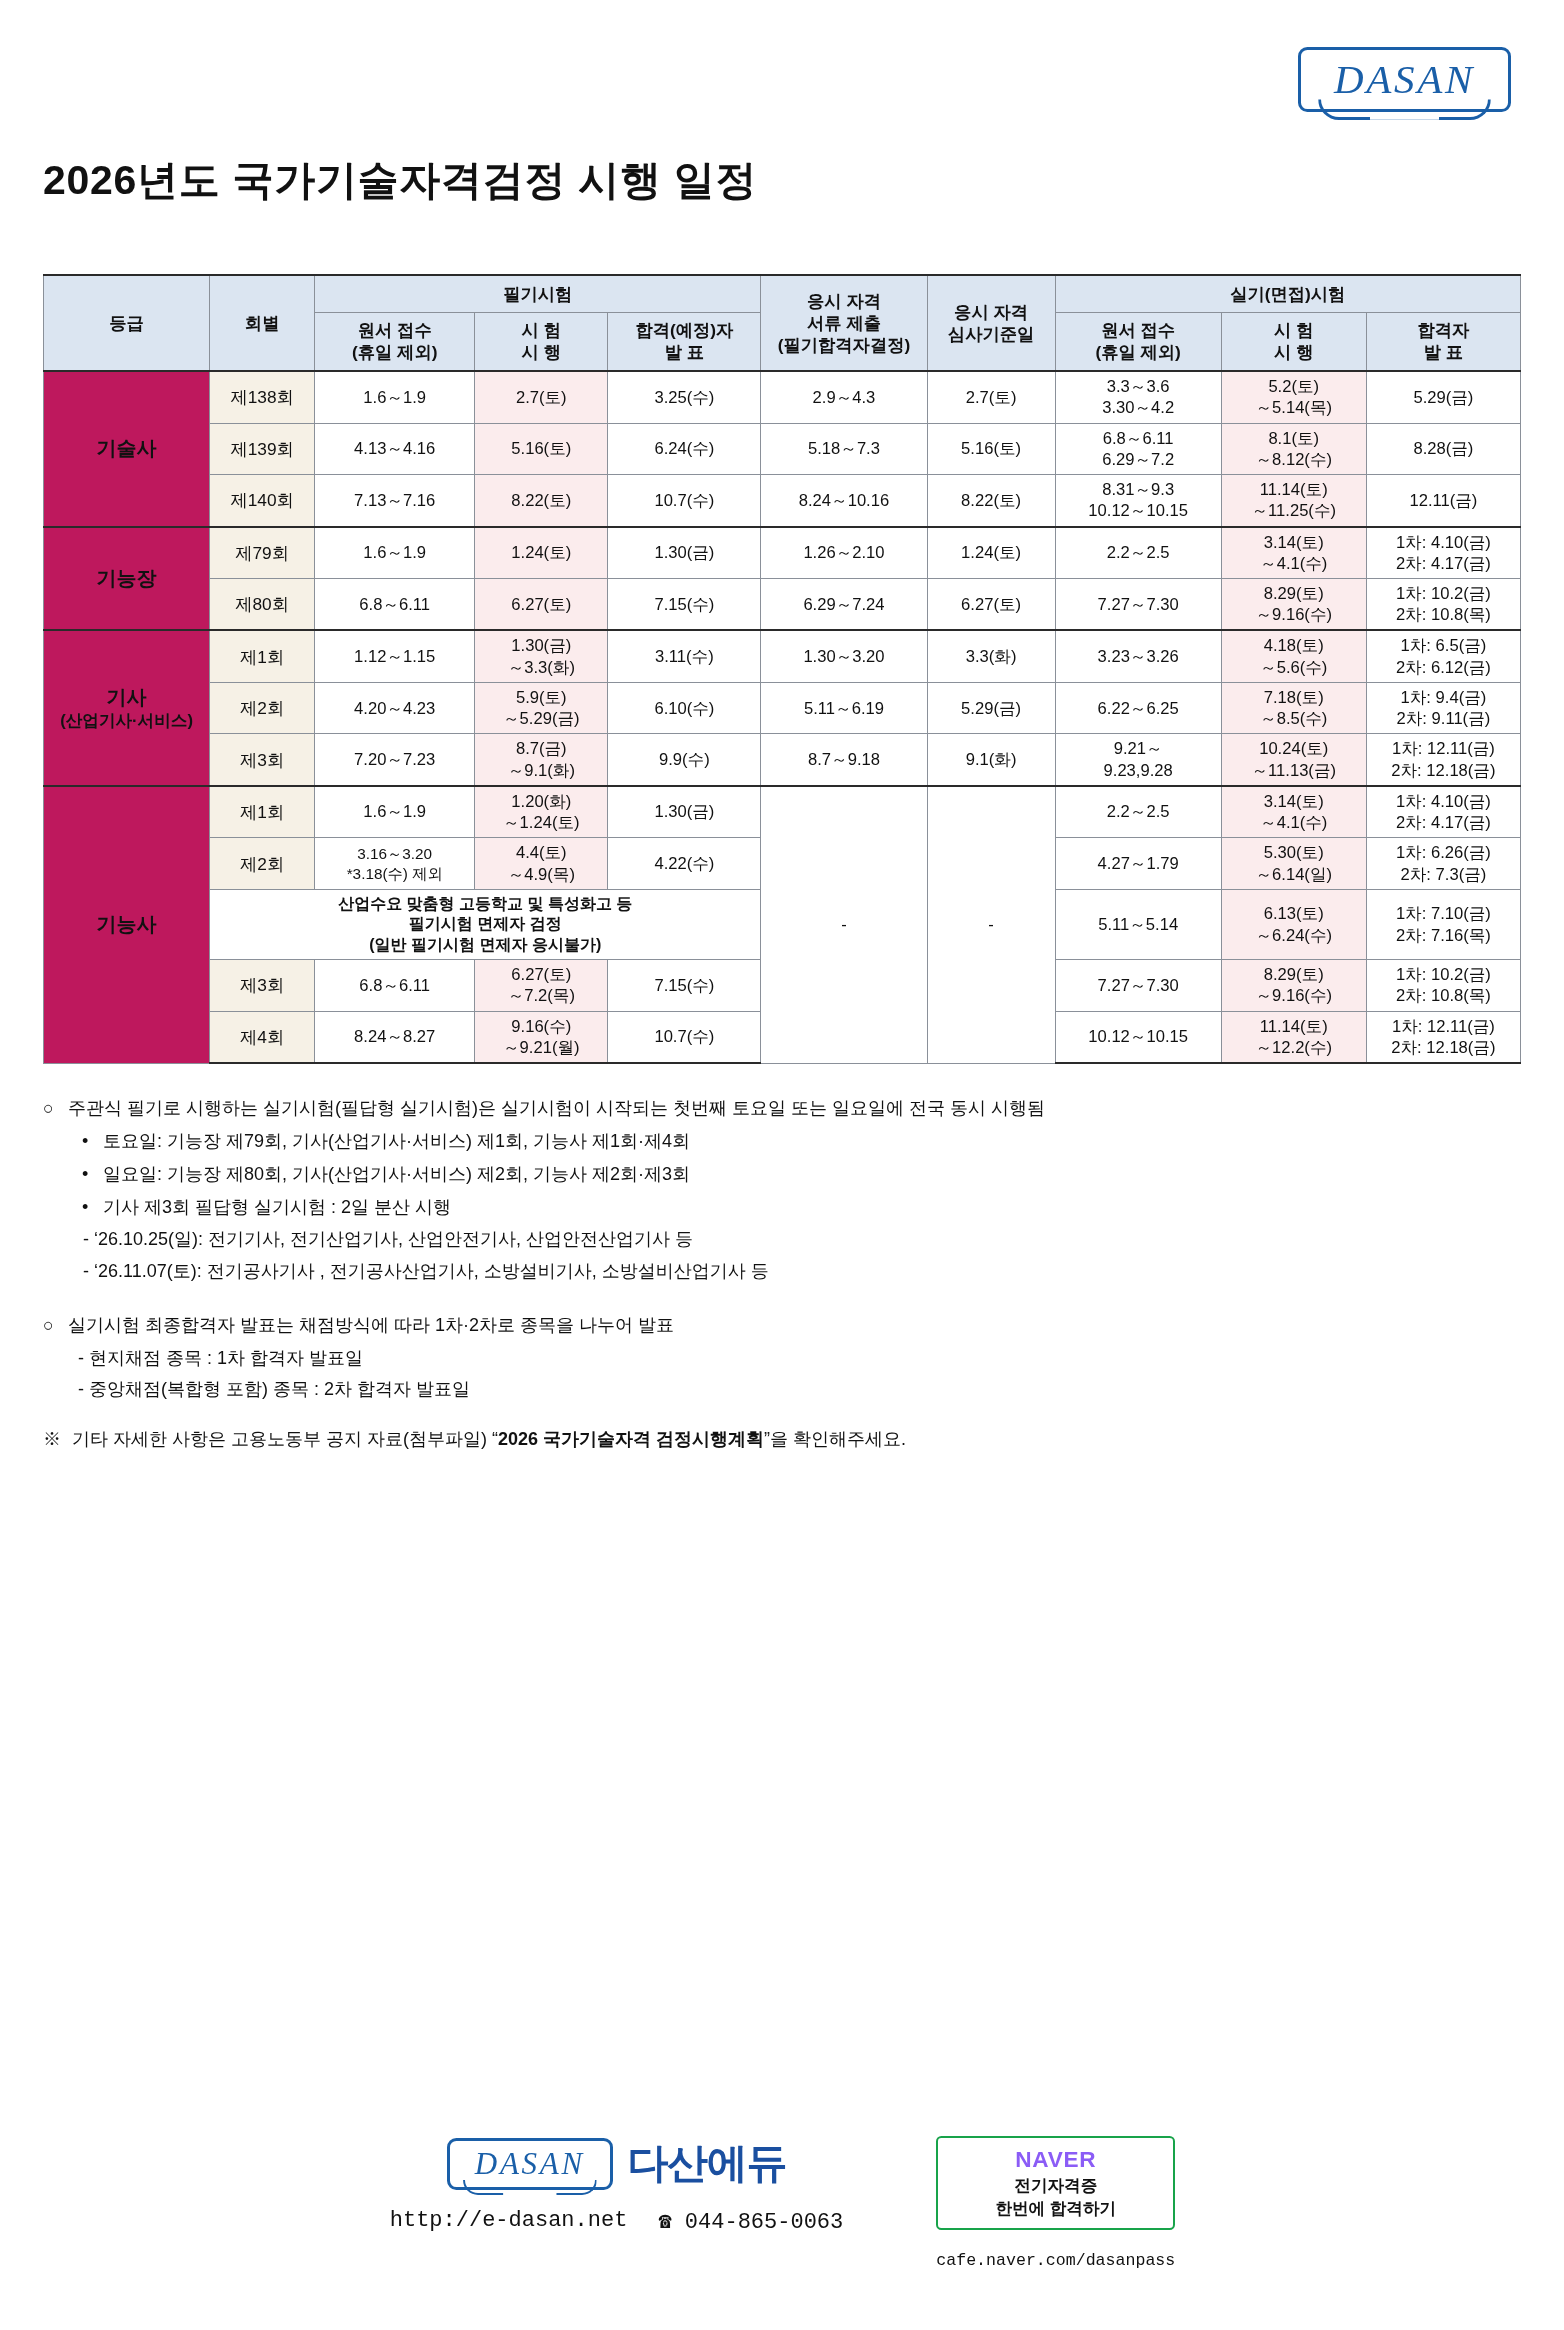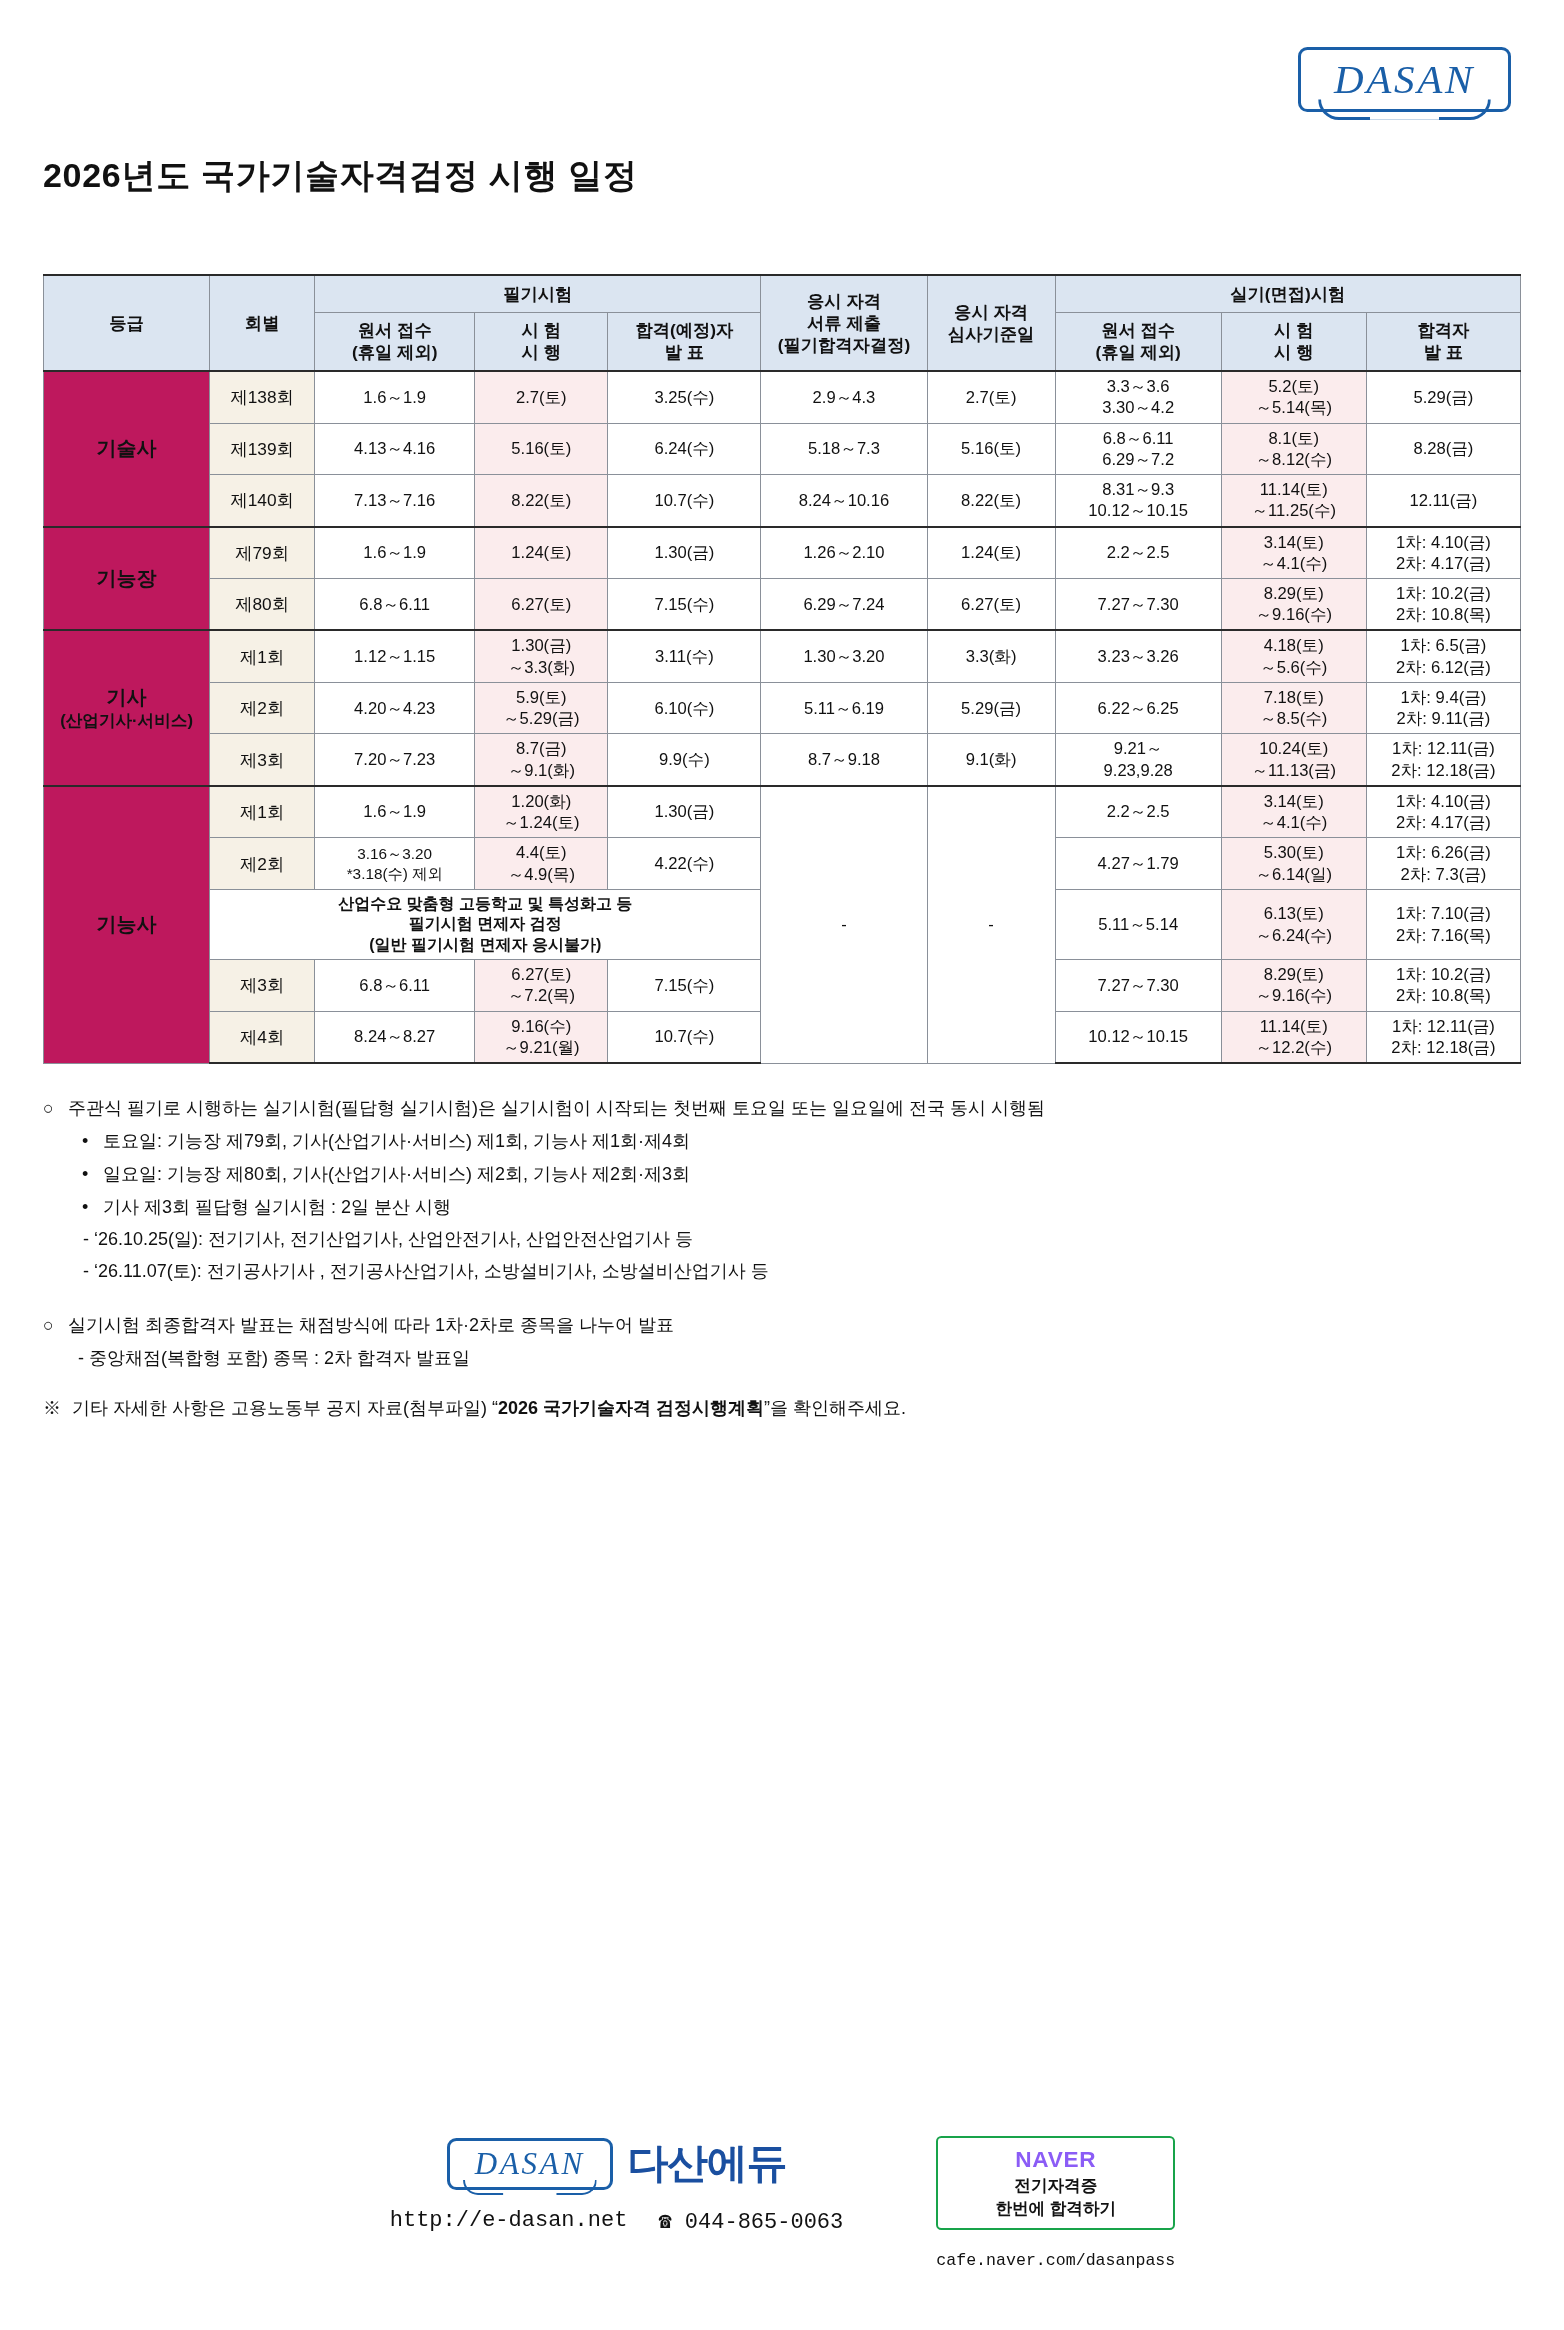--- a/index.html
+++ b/index.html
@@ -68,21 +68,21 @@
     clip-path: polygon(0 0, 30% 0, 30% 100%, 70% 100%, 70% 0, 100% 0, 100% 120%, 0 120%);
   }
 
   
   .title-row {
     position: relative;
     padding-top: 153px;
     height: 80px;
   }
   .main-title {
-    font-size: 34px;
+    font-size: 41px;
     font-weight: bold;
     letter-spacing: 0.7px;
     display: inline-block;
   }
   .notice-block {
     position: absolute;
     right: 0;
     top: 163px;
     text-align: right;
     font-size: 15.3px;
@@ -548,20 +548,23 @@
     </div>
 
     <div class="note-gap"></div>
 
     <div class="note-group">
       <div class="note-line">
         <span class="note-bullet">○</span>
         <span class="note-text">실기시험  최종합격자  발표는  채점방식에  따라  1차·2차로  종목을  나누어  발표</span>
       </div>
       <div class="indent-dash">
+        <span class="note-text">-  현지채점  종목  :  1차  합격자  발표일</span>
+      </div>
+      <div class="indent-dash">
         <span class="note-text">-  중앙채점(복합형  포함)  종목  :  2차  합격자  발표일</span>
       </div>
     </div>
 
     <div class="star-line">
       <span class="sb">※</span>
       <span class="note-text"><span>기타  자세한  사항은  고용노동부  공지  자료(첨부파일)  “</span><span class="bold">2026  국가기술자격  검정시행계획</span><span>”을  확인해주세요.</span></span>
     </div>
 
   </div>

